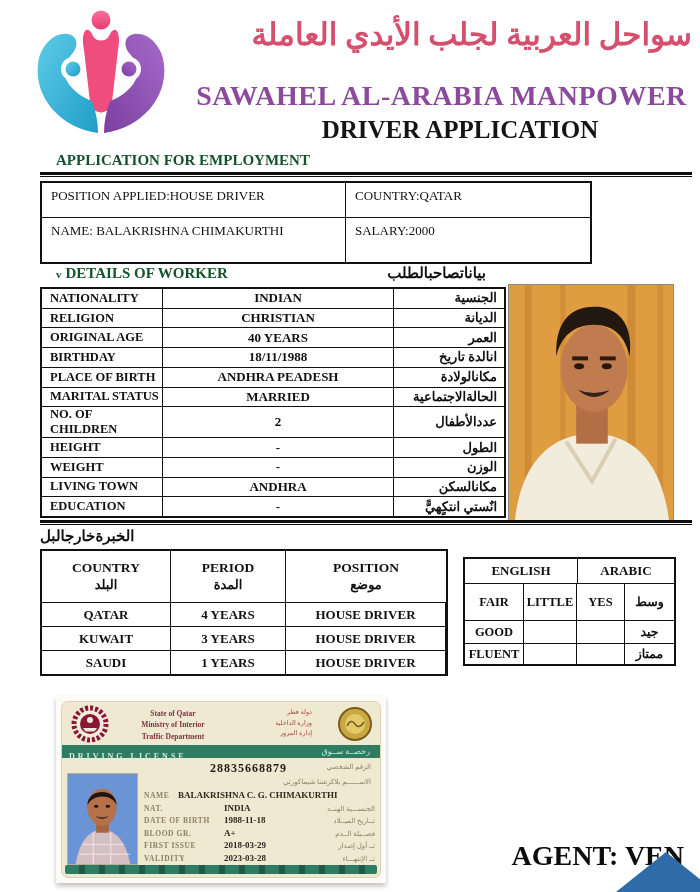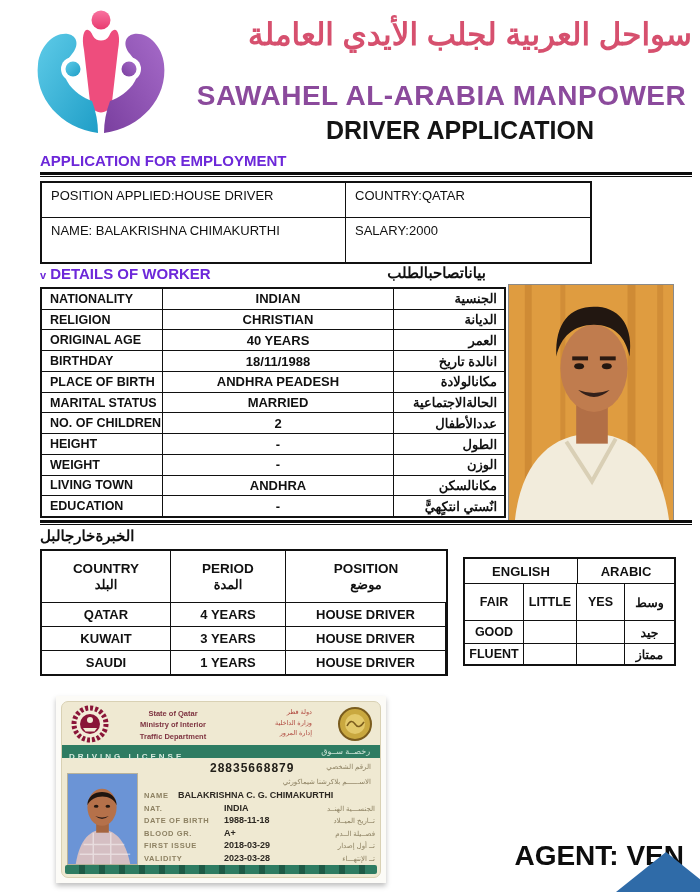--- a/index.html
+++ b/index.html
@@ -1,31 +1,31 @@
 <!DOCTYPE html>
 <html><head>
 <meta charset="utf-8">
 <style>
   * { box-sizing: border-box; }
   html,body { margin:0; padding:0; background:#fff; }
   .page {
     position:relative; width:700px; height:892px; background:#ffffff;
-    font-family:Liberation Sans, sans-serif; color:#111;
+    font-family:Liberation Serif, serif; color:#111;
     overflow:hidden; margin:0 auto;padding-left:8px;
   }
   
   .logo { position:absolute; left:26px; top:6px; width:150px; height:132px; }
   .arabic-title { position:absolute; left:190px; top:16px; width:502px; text-align:right;
     font-size:31px; font-weight:bold; color:#d6506e; direction:rtl; }
   .company-name { position:absolute; left:183px; top:80px; width:517px; text-align:center;
     font-size:28px; font-weight:bold; color:#8b4a9c; letter-spacing:0.5px; white-space:nowrap; }
   .doc-title { position:absolute; left:240px; top:116px; width:440px; text-align:center;
     font-size:25px; font-weight:bold; color:#141414; }
   
-  .sec-title { font-size:15px; font-weight:bold; color:#6d28d9; }
+  .sec-title { font-size:15px; font-weight:bold; color:#14532d;margin-left:16px; }
   .sec1-title { position:absolute; left:40px; top:152px; }
   .rule { position:absolute; left:40px; width:652px; }
   .rule-1 { top:172px; } .rule-2 { top:520px; }
   .rule .thick { height:3px; background:#0d0d0d; }
   .rule .thin { height:1px; background:#0d0d0d; margin-top:1px; }
   
   .t1 { position:absolute; left:40px; top:181px; width:552px; border:2px solid #111; background:#fff; }
   .t1-row { display:flex; }
   .t1-r1 { height:35px; border-bottom:1px solid #111; }
   .t1-r2 { height:44px; }

